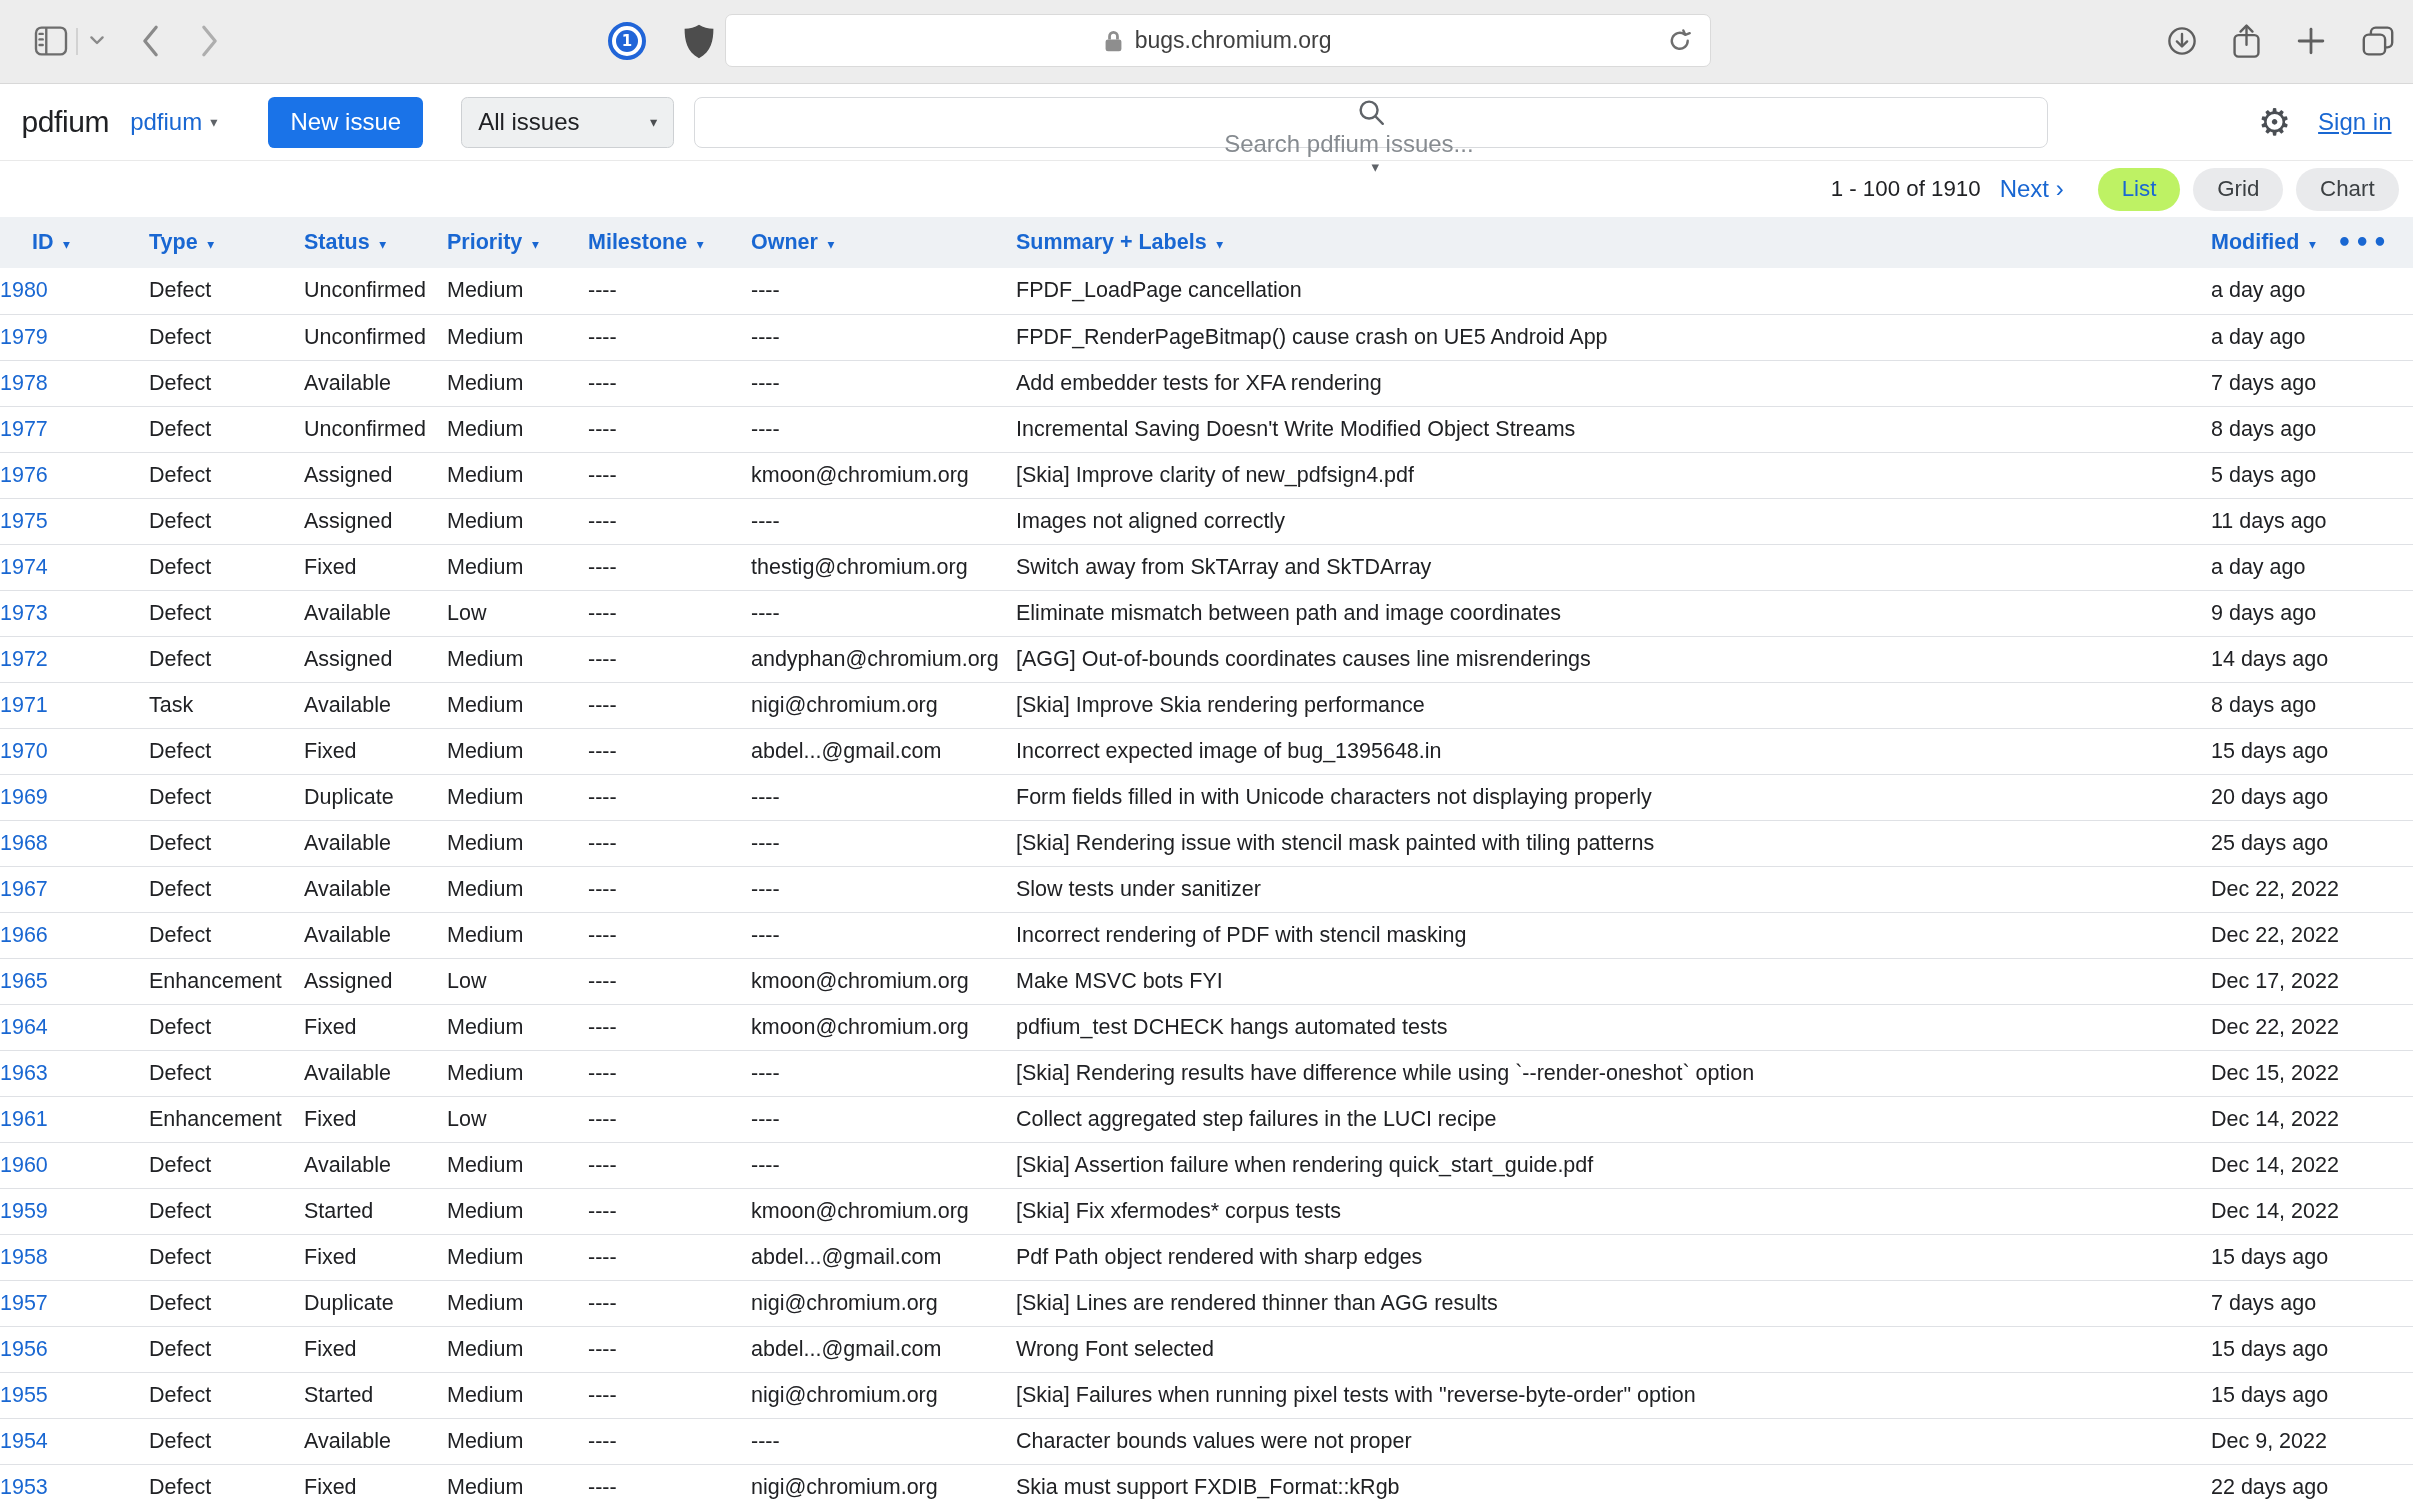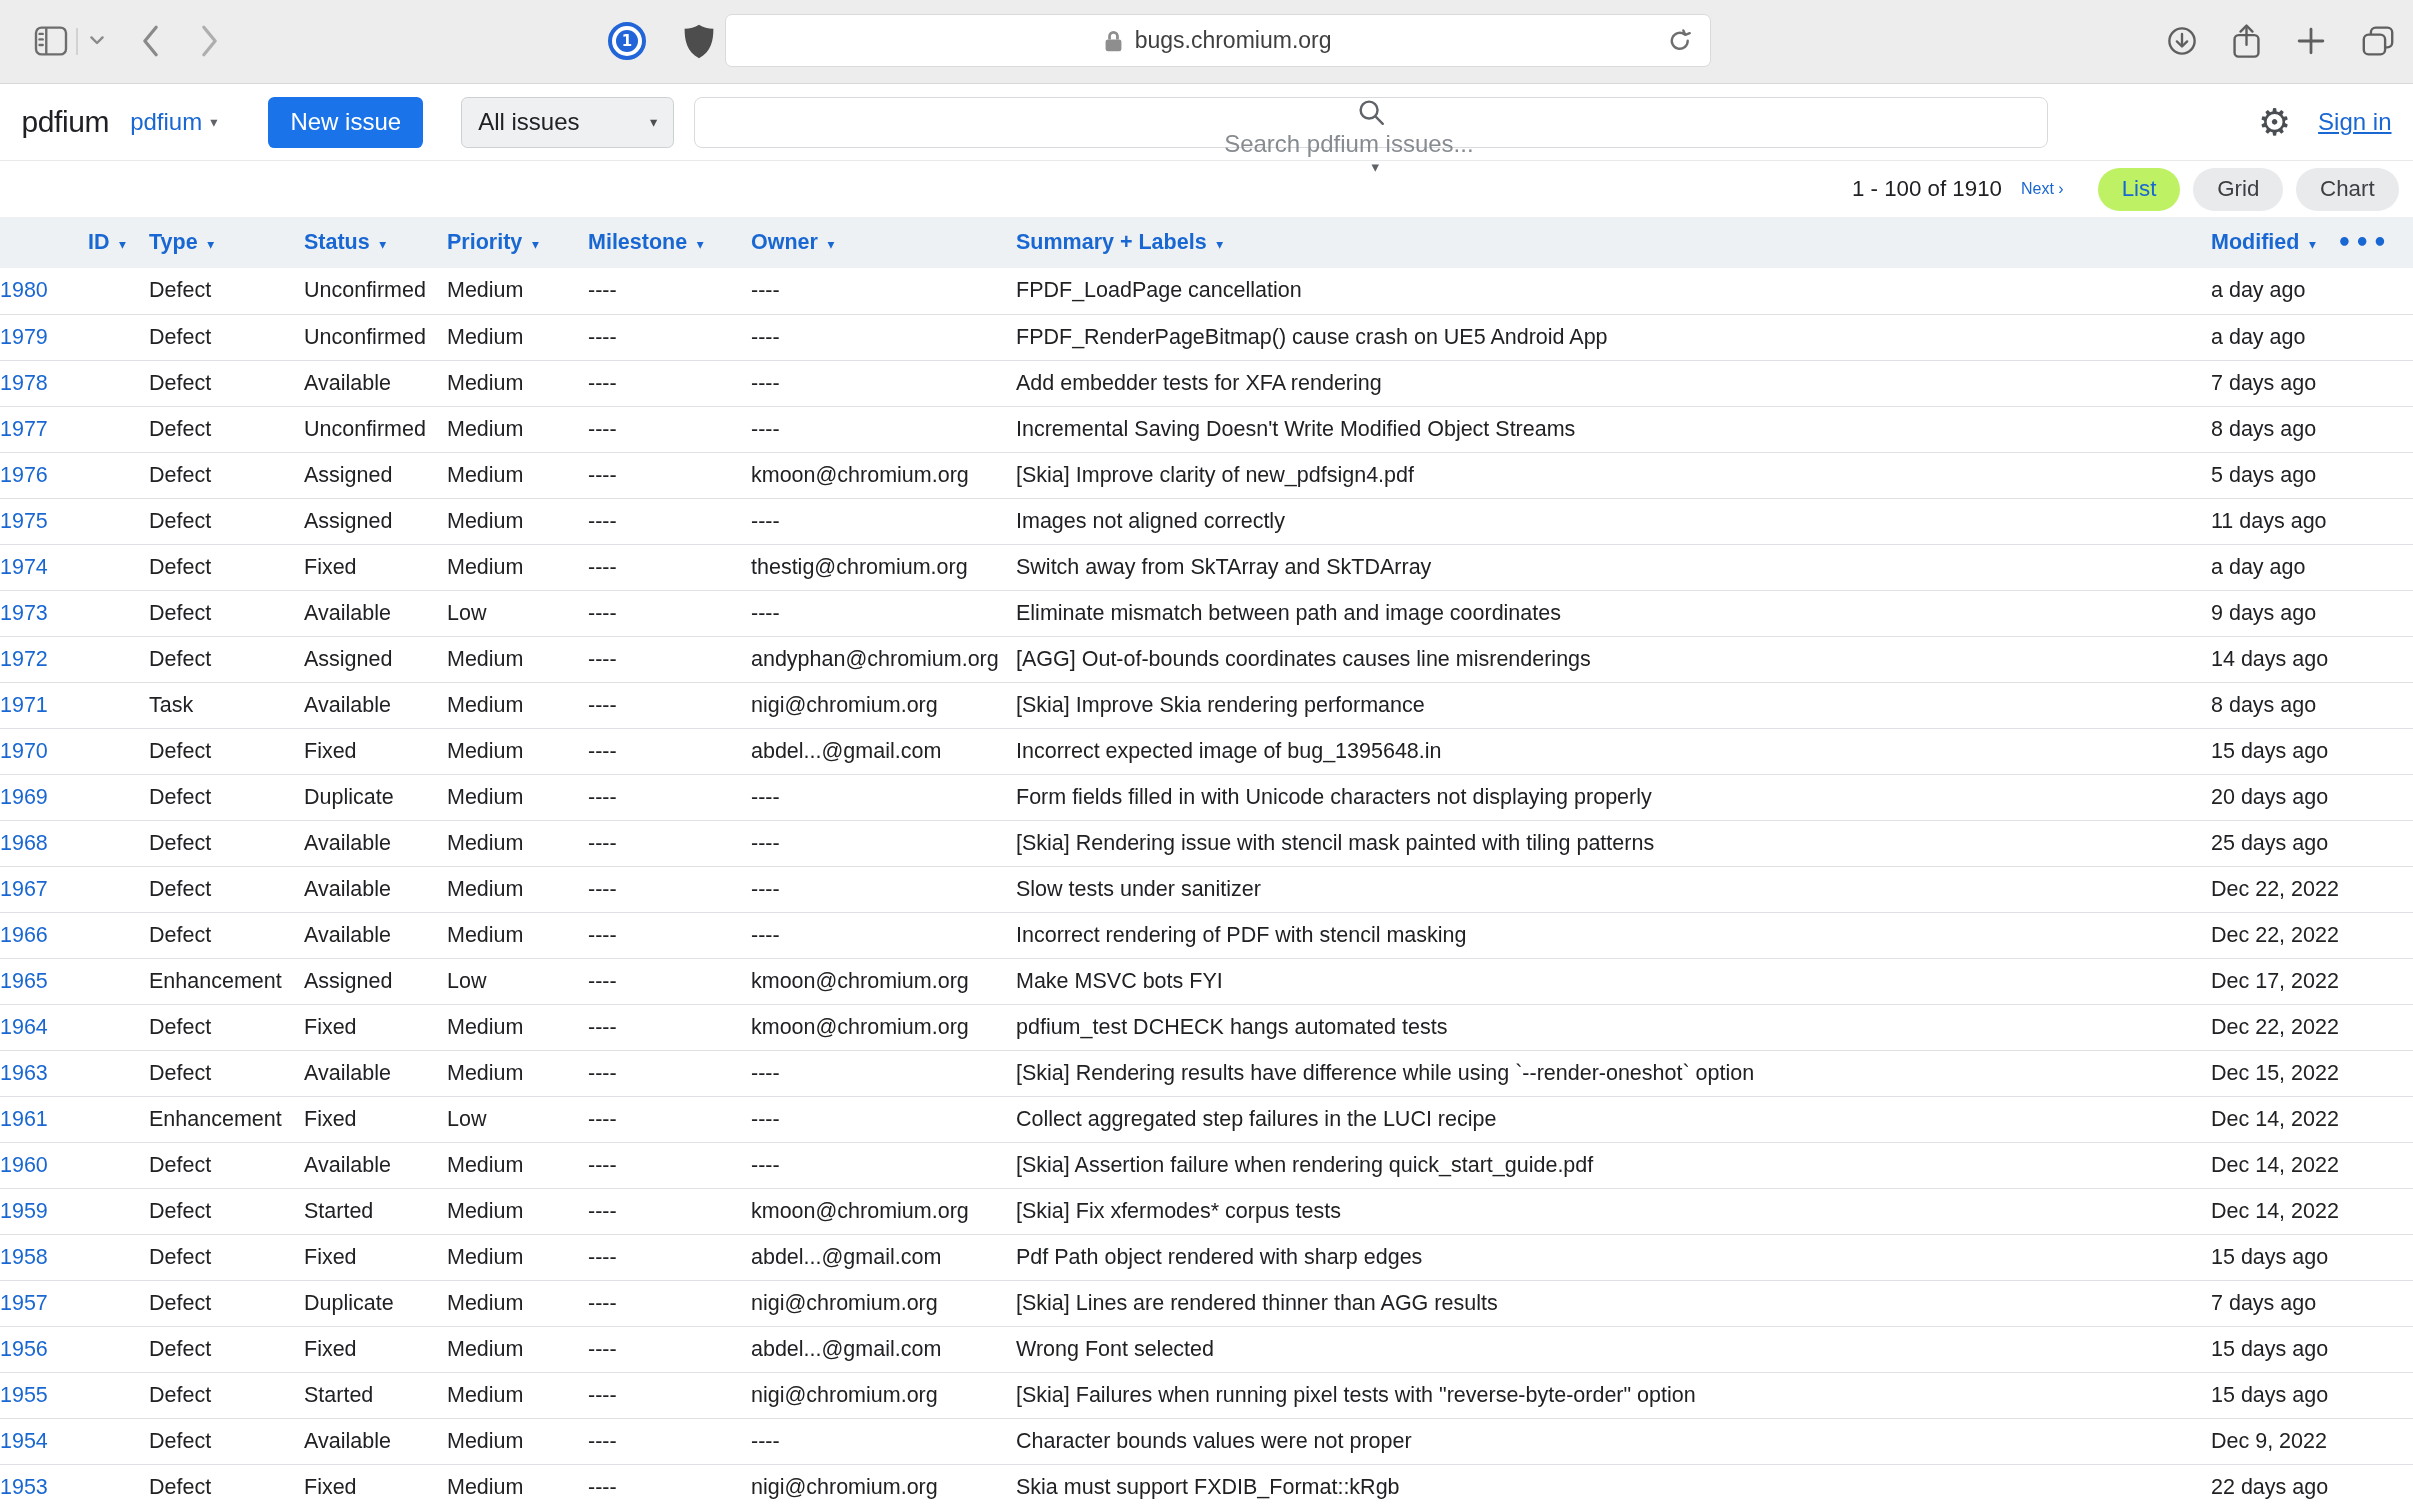--- a/index.html
+++ b/index.html
@@ -40,32 +40,32 @@
   .searchbox input { flex:1; border:none; outline:none; font-size:24px; color:#202124; margin-left:16px; font-family:inherit; background:transparent; }
   .searchbox input::placeholder { color:#868b90; }
   .searchbox .caret { color:#5f6368; font-size:15px; }
   .header-spacer { flex:1; }
   .gear { font-family:"DejaVu Sans",sans-serif; font-size:37px; color:#4a4e53; margin-right:27px; cursor:pointer; line-height:1; }
   .sign-in { color:#1967d2; font-size:24px; cursor:pointer;text-decoration:underline; }
 
   
   .list-toolbar { height:56px; display:flex; align-items:center; justify-content:flex-end; padding-right:14.4px; background:#fff; }
   .page-range { font-size:22.3px; color:#202124; }
-  .next-link { margin-left:19px; font-size:16px; color:#1967d2; cursor:pointer; }
+  .next-link { margin-left:19px; font-size:24px; color:#1967d2; cursor:pointer; }
   .view-pills { display:flex; gap:12.8px; margin-left:34px; }
   .pill { height:43px; border-radius:21.5px; padding:0 24px; display:flex; align-items:center; font-size:22.3px;
     background:#e9eaec; color:#3c4043; cursor:pointer; }
   .pill.active { background:#bef264; color:#1967d2; }
 
   
   table.issues { width:2413px; border-collapse:collapse; table-layout:fixed; }
   thead tr { height:51px; background:#eef1f4; }
   th { text-align:left; font-size:21.5px; font-weight:bold; color:#1967d2; white-space:nowrap; cursor:pointer; }
   th .caret { color:#1967d2; font-size:13.6px; margin-left:9.6px; }
-  th.h-id { padding-left:88px;margin-top:44px; }
+  th.h-id { padding-left:32px;margin-top:44px; }
   th.h-modified { position:relative; }
   .more-menu { position:absolute; right:24px; top:0; height:51px; display:flex; align-items:center;
     color:#1967d2; font-size:24px; font-weight:bold; letter-spacing:2.4px; cursor:pointer; font-family:"DejaVu Sans",sans-serif; }
   tbody td { height:46px; border-bottom:1.6px solid #dfe1e5; font-size:21.5px; color:#202124;
     vertical-align:middle; white-space:nowrap; overflow:hidden; }
   td.c-id { }
   td.c-id a { color:#1967d2; text-decoration:none; cursor:pointer; }
   tbody tr { background:#fff; }
 </style>
 </head>

